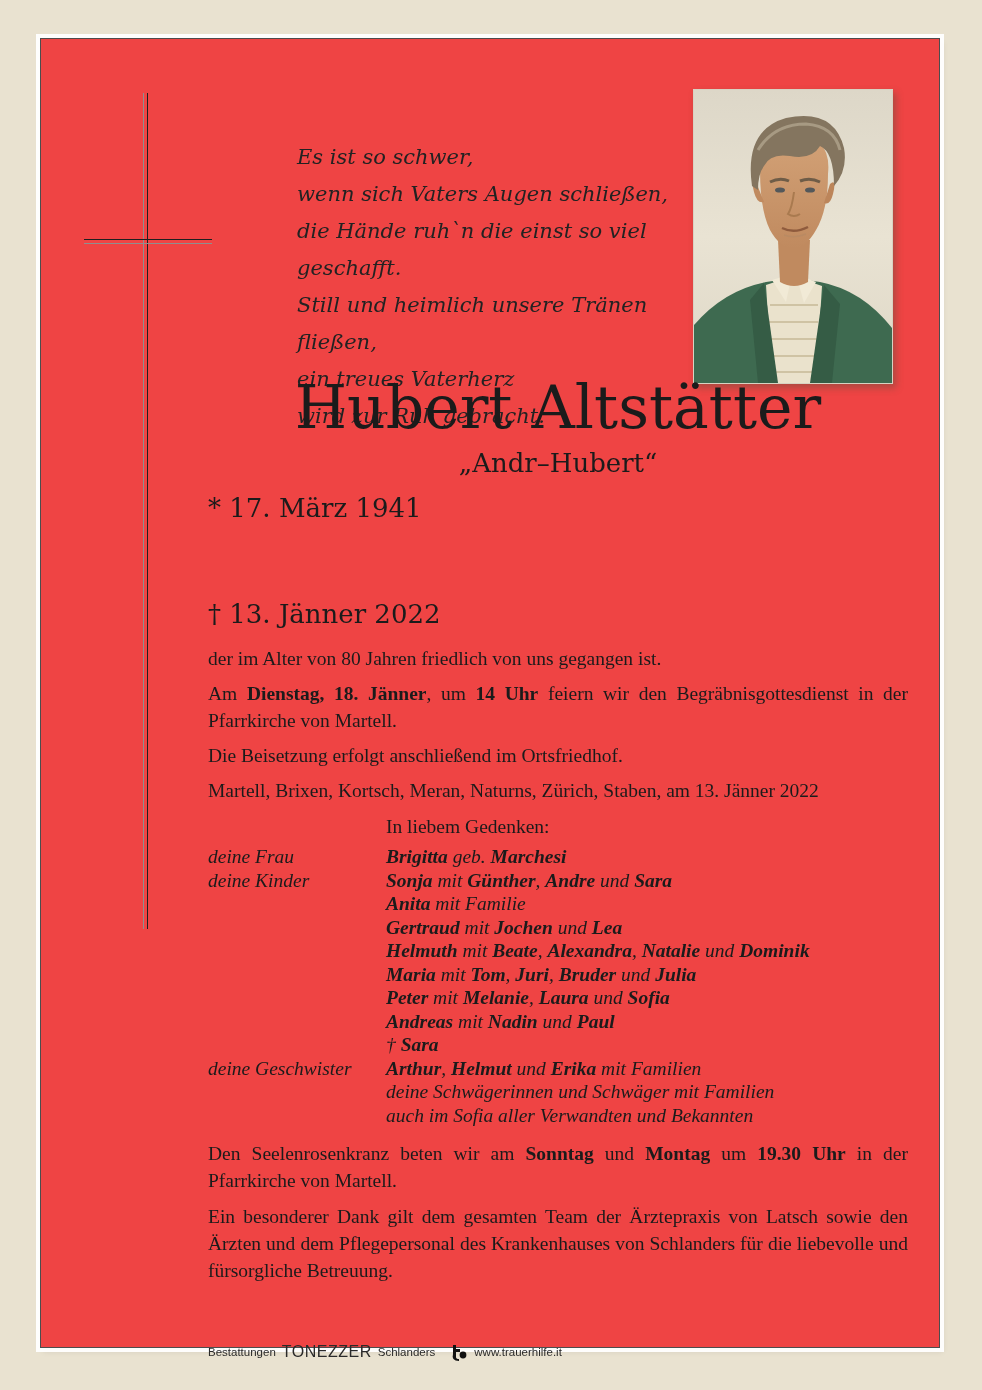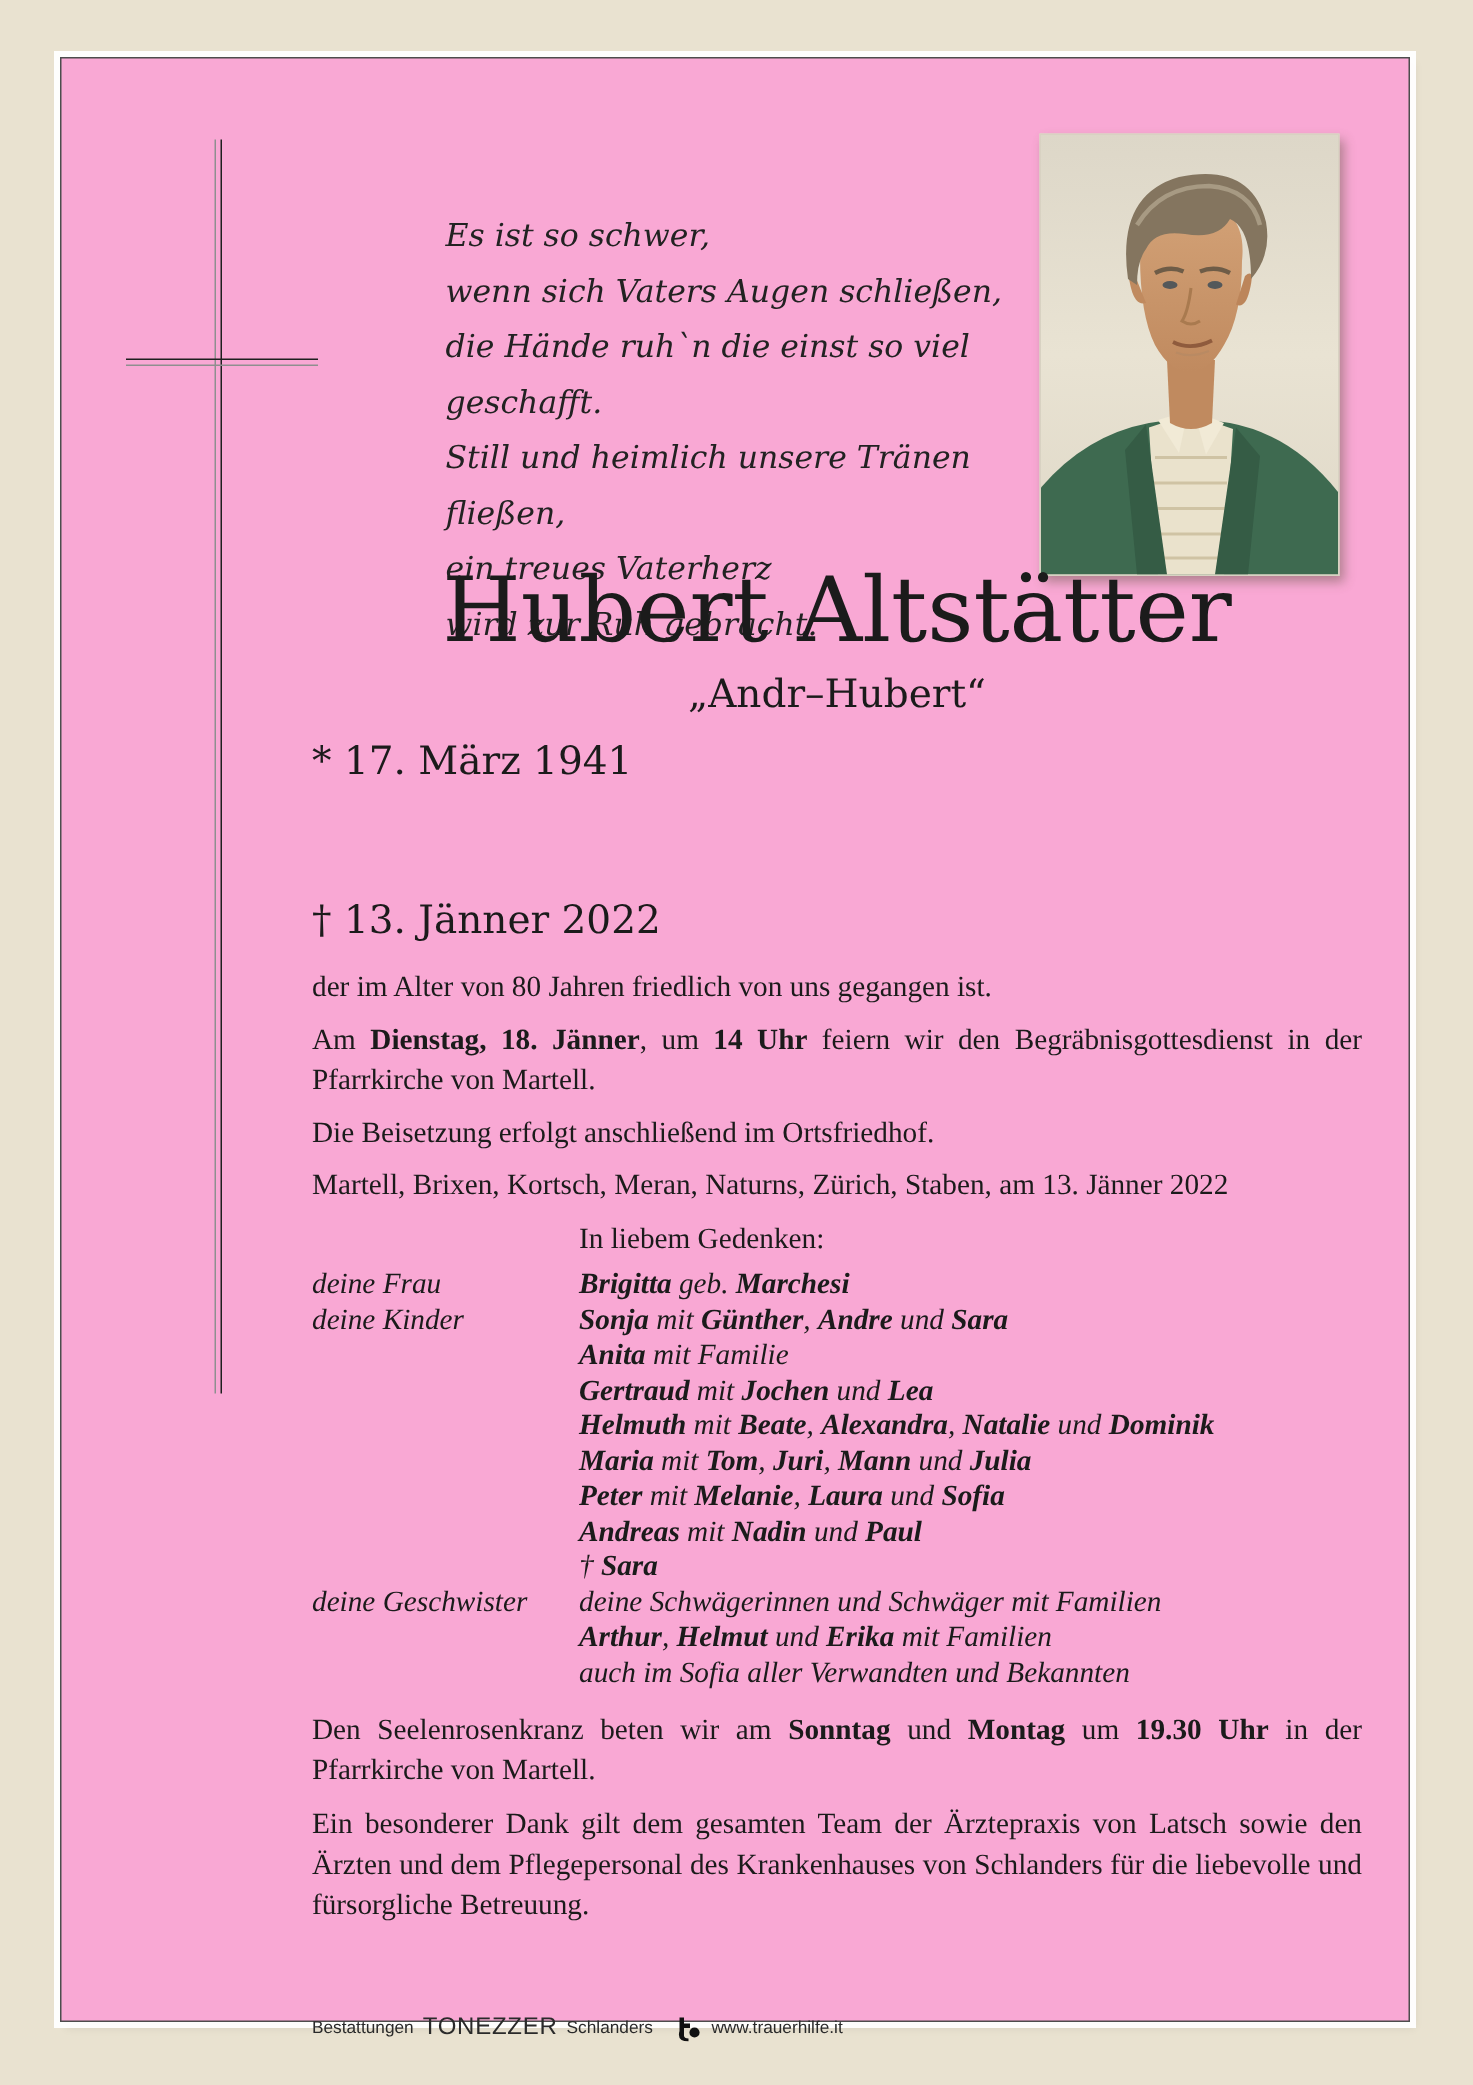--- a/index.html
+++ b/index.html
@@ -7,21 +7,21 @@
     width:982px;height:1390px;
     background:#e9e2d0;
     position:relative;
     font-family:"Liberation Serif", serif;
     color:#1b1b1b;
     overflow:hidden;
   }
   .card{
     position:absolute;left:40px;top:38px;
     width:900px;height:1310px;
-    background:#f9a8d4;
+    background:#ef4444;
     border:1px solid #4d4d4d;
     box-shadow:0 0 0 4px rgba(255,255,255,.95), 3px 4px 6px rgba(0,0,0,.08);
     box-sizing:border-box;
   }
   
   .cross-v{
     position:absolute;left:102px;top:54px;
     width:3px;height:836px;
     border-left:1px solid #8f8f8f;
     border-right:1px solid #1f1f1f;
@@ -192,29 +192,29 @@
         <div class="flabel">deine Frau</div>
         <div class="fvalue">
           <div><span class="b">Brigitta</span><span> geb. </span><span class="b">Marchesi</span></div>
         </div>
         <div class="flabel">deine Kinder</div>
         <div class="fvalue">
           <div><span class="b">Sonja</span><span> mit </span><span class="b">Günther</span><span>, </span><span class="b">Andre</span><span> und </span><span class="b">Sara</span></div>
           <div><span class="b">Anita</span><span> mit Familie</span></div>
           <div><span class="b">Gertraud</span><span> mit </span><span class="b">Jochen</span><span> und </span><span class="b">Lea</span></div>
           <div><span class="b">Helmuth</span><span> mit </span><span class="b">Beate</span><span>, </span><span class="b">Alexandra</span><span>, </span><span class="b">Natalie</span><span> und </span><span class="b">Dominik</span></div>
-          <div><span class="b">Maria</span><span> mit </span><span class="b">Tom</span><span>, </span><span class="b">Juri</span><span>, </span><span class="b">Mann</span><span> und </span><span class="b">Julia</span></div>
+          <div><span class="b">Maria</span><span> mit </span><span class="b">Tom</span><span>, </span><span class="b">Juri</span><span>, </span><span class="b">Bruder</span><span> und </span><span class="b">Julia</span></div>
           <div><span class="b">Peter</span><span> mit </span><span class="b">Melanie</span><span>, </span><span class="b">Laura</span><span> und </span><span class="b">Sofia</span></div>
           <div><span class="b">Andreas</span><span> mit </span><span class="b">Nadin</span><span> und </span><span class="b">Paul</span></div>
           <div><span>† </span><span class="b">Sara</span></div>
         </div>
         <div class="flabel">deine Geschwister</div>
         <div class="fvalue">
+          <div><span class="b">Arthur</span><span>, </span><span class="b">Helmut</span><span> und </span><span class="b">Erika</span><span> mit Familien</span></div>
           <div><span>deine Schwägerinnen und Schwäger mit Familien</span></div>
-          <div><span class="b">Arthur</span><span>, </span><span class="b">Helmut</span><span> und </span><span class="b">Erika</span><span> mit Familien</span></div>
           <div><span>auch im Sofia aller Verwandten und Bekannten</span></div>
         </div>
       </div>
 
     <p class="body-p rosary"><span>Den Seelenrosenkranz beten wir am </span><span class="b">Sonntag</span><span> und </span><span class="b">Montag</span><span> um </span><span class="b">19.30 Uhr</span><span> in der Pfarrkirche von Martell.</span></p>
     <p class="body-p thanks">Ein besonderer Dank gilt dem gesamten Team der Ärztepraxis von Latsch sowie den Ärzten und dem Pflegepersonal des Krankenhauses von Schlanders für die liebevolle und fürsorgliche Betreuung.</p>
   </div>
 
   <div class="footer">
     <span class="f-small">Bestattungen</span>

